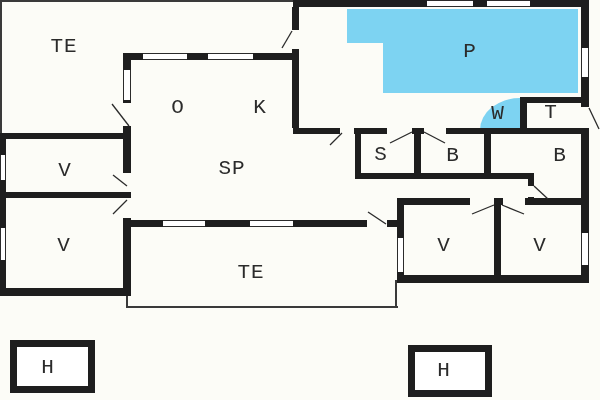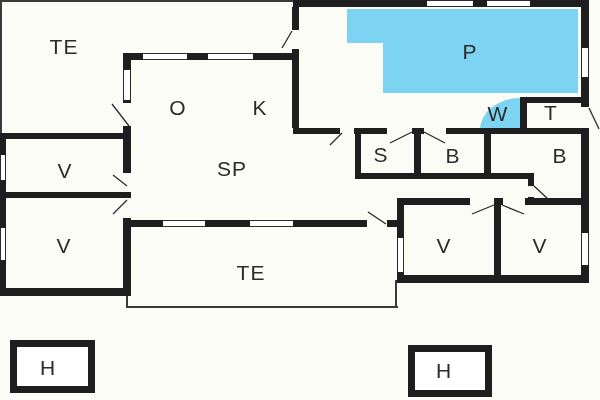--- a/index.html
+++ b/index.html
@@ -1,18 +1,18 @@
 <!DOCTYPE html>
 <html><head>
 <meta charset="utf-8">
 <style>
   html,body{margin:0;padding:0;background:#ffffff;}
   #plan{
     position:relative;width:600px;height:400px;background:#fcfcf7;
-    font-family:Liberation Sans, sans-serif;overflow:hidden;
+    font-family:Liberation Mono, monospace;overflow:hidden;
   }
   .w{position:absolute;background:#1e1e1e;}            
   .tl{position:absolute;background:#3a3a3a;}           
   .dg{position:absolute;background:#fcfcf7;}           
   .wh{position:absolute;background:#ffffff;border-top:1px solid #2b2b2b;border-bottom:1px solid #2b2b2b;box-sizing:border-box;} 
   .wv{position:absolute;background:#ffffff;border-left:1px solid #2b2b2b;border-right:1px solid #2b2b2b;box-sizing:border-box;} 
   .water{position:absolute;background:#7dd3f2;}
   .lbl{
     position:absolute;transform:translate(-50%,-50%);
     color:#2b2b2b;font-size:21px;letter-spacing:1px;line-height:1;white-space:nowrap;

